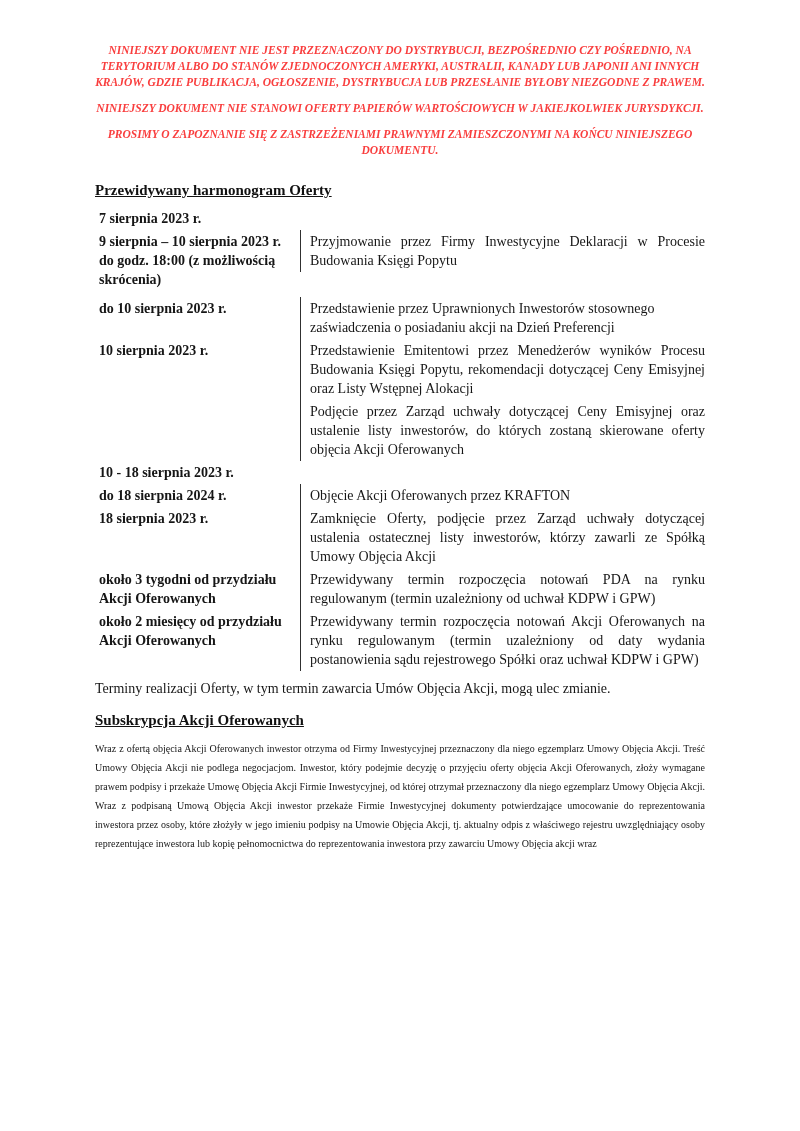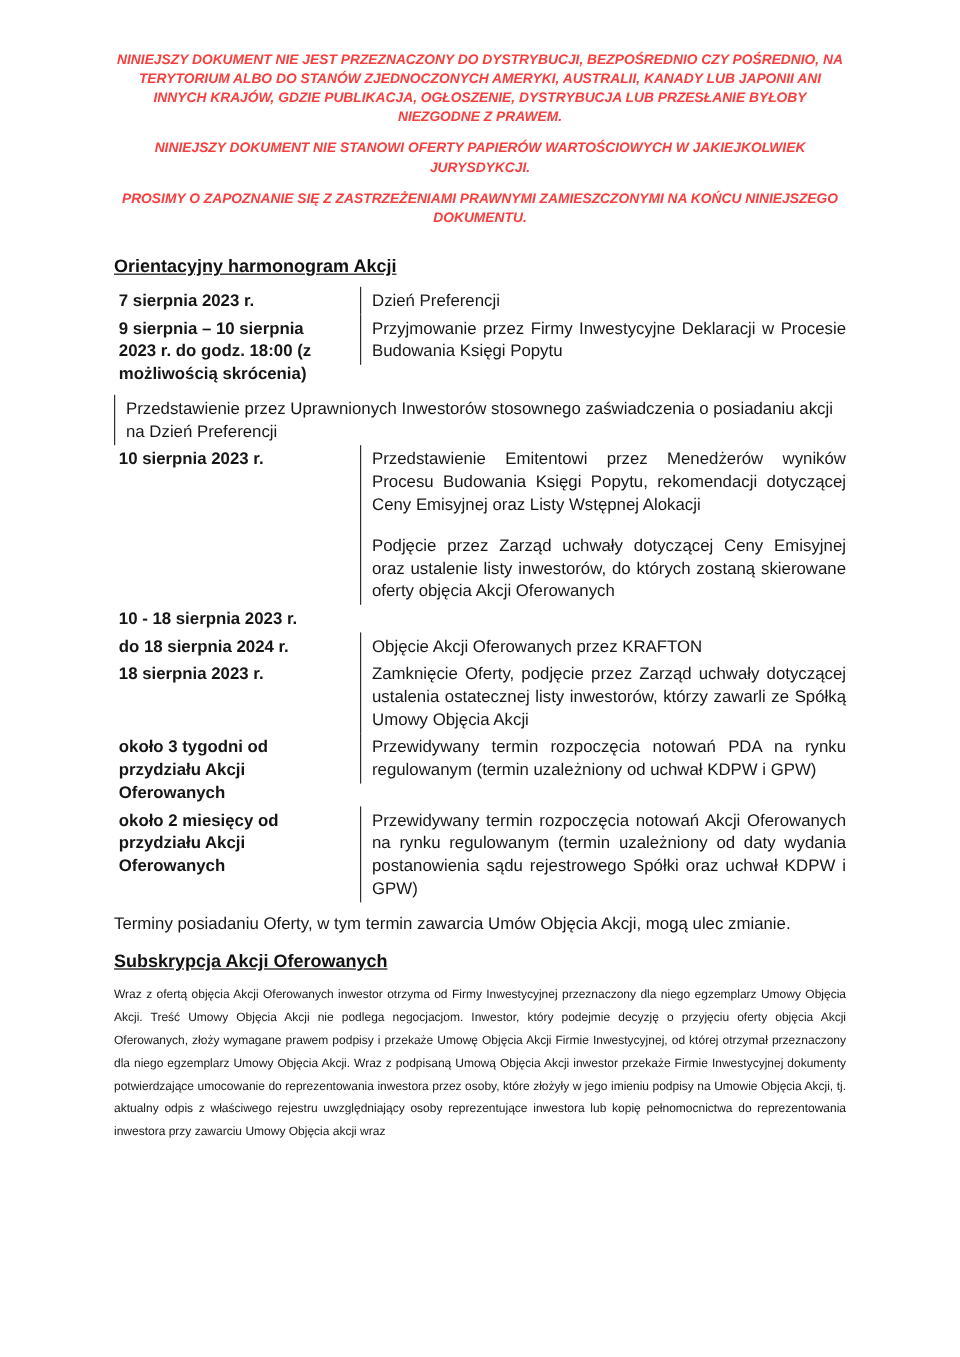--- a/index.html
+++ b/index.html
@@ -3,21 +3,21 @@
 <meta charset="utf-8">
 <style>
   * { box-sizing: border-box; }
   html, body { margin: 0; padding: 0; background: #ffffff; }
   .page {
     position: relative;
     width: 800px;
     height: 977px;
     margin: 0 auto;
     background: #ffffff;
-    font-family: Liberation Sans, sans-serif;
+    font-family: Liberation Serif, serif;
     color: #161616;
     padding: 42px 95px 0 95px;
     overflow: hidden;
   }
   
   .disclaimer {
     text-align: center;
     color: #f93e3e;
     font-weight: bold;
     font-style: italic;
@@ -50,21 +50,21 @@
     line-height: 19px;
   }
   .t-desc {
     flex: 1;
     border-left: 1px solid #303030;
     padding: 2px 0 2px 9px;
     font-size: 14px;
     line-height: 19px;
   }
   .t-desc p { margin: 0; }
-  .t-desc p + p { margin-top: 15px; }
+  .t-desc p + p { margin-top: 4px; }
   .just { text-align: justify; }
 
   .note {
     margin: 8px 0 0 0;
     font-size: 14px;
     line-height: 19px;
   }
   .body-par {
     margin: 10px 0 0 0;
     font-size: 10px;
@@ -92,39 +92,37 @@
 <body>
 
 <div class="page">
 
   <div class="disclaimer">
     <p>NINIEJSZY DOKUMENT NIE JEST PRZEZNACZONY DO DYSTRYBUCJI, BEZPOŚREDNIO CZY POŚREDNIO, NA TERYTORIUM ALBO DO STANÓW ZJEDNOCZONYCH AMERYKI, AUSTRALII, KANADY LUB JAPONII ANI INNYCH KRAJÓW, GDZIE PUBLIKACJA, OGŁOSZENIE, DYSTRYBUCJA LUB PRZESŁANIE BYŁOBY NIEZGODNE Z PRAWEM.</p>
     <p>NINIEJSZY DOKUMENT NIE STANOWI OFERTY PAPIERÓW WARTOŚCIOWYCH W JAKIEJKOLWIEK JURYSDYKCJI.</p>
     <p>PROSIMY O ZAPOZNANIE SIĘ Z ZASTRZEŻENIAMI PRAWNYMI ZAMIESZCZONYMI NA KOŃCU NINIEJSZEGO DOKUMENTU.</p>
   </div>
 
-  <h2 class="heading">Orientacyjny harmonogram Akcji</h2>
+  <h2 class="heading">Przewidywany harmonogram Oferty</h2>
 
   <div class="sched-table seg-a">
     <div class="t-row">
       <div class="t-date">7 sierpnia 2023 r.</div>
-      <div class="t-desc">
-        <p>Dzień Preferencji</p>
-      </div>
     </div>
     <div class="t-row">
       <div class="t-date">9 sierpnia – 10 sierpnia 2023 r. do godz. 18:00 (z możliwością skrócenia)</div>
       <div class="t-desc just">
         <p>Przyjmowanie przez Firmy Inwestycyjne Deklaracji w Procesie Budowania Księgi Popytu</p>
       </div>
     </div>
   </div>
 
   <div class="sched-table seg-b">
     <div class="t-row">
+      <div class="t-date">do 10 sierpnia 2023 r.</div>
       <div class="t-desc">
         <p>Przedstawienie przez Uprawnionych Inwestorów stosownego zaświadczenia o posiadaniu akcji na Dzień Preferencji</p>
       </div>
     </div>
     <div class="t-row">
       <div class="t-date">10 sierpnia 2023 r.</div>
       <div class="t-desc just">
         <p>Przedstawienie Emitentowi przez Menedżerów wyników Procesu Budowania Księgi Popytu, rekomendacji dotyczącej Ceny Emisyjnej oraz Listy Wstępnej Alokacji</p>
         <p>Podjęcie przez Zarząd uchwały dotyczącej Ceny Emisyjnej oraz ustalenie listy inwestorów, do których zostaną skierowane oferty objęcia Akcji Oferowanych</p>
       </div>
@@ -151,21 +149,21 @@
       </div>
     </div>
     <div class="t-row">
       <div class="t-date">około 2 miesięcy od przydziału Akcji Oferowanych</div>
       <div class="t-desc just">
         <p>Przewidywany termin rozpoczęcia notowań Akcji Oferowanych na rynku regulowanym (termin uzależniony od daty wydania postanowienia sądu rejestrowego Spółki oraz uchwał KDPW i GPW)</p>
       </div>
     </div>
   </div>
 
-  <p class="note">Terminy posiadaniu Oferty, w tym termin zawarcia Umów Objęcia Akcji, mogą ulec zmianie.</p>
+  <p class="note">Terminy realizacji Oferty, w tym termin zawarcia Umów Objęcia Akcji, mogą ulec zmianie.</p>
 
   <h2 class="heading second">Subskrypcja Akcji Oferowanych</h2>
 
   <p class="body-par">Wraz z ofertą objęcia Akcji Oferowanych inwestor otrzyma od Firmy Inwestycyjnej przeznaczony dla niego egzemplarz Umowy Objęcia Akcji. Treść Umowy Objęcia Akcji nie podlega negocjacjom. Inwestor, który podejmie decyzję o przyjęciu oferty objęcia Akcji Oferowanych, złoży wymagane prawem podpisy i przekaże Umowę Objęcia Akcji Firmie Inwestycyjnej, od której otrzymał przeznaczony dla niego egzemplarz Umowy Objęcia Akcji. Wraz z podpisaną Umową Objęcia Akcji inwestor przekaże Firmie Inwestycyjnej dokumenty potwierdzające umocowanie do reprezentowania inwestora przez osoby, które złożyły w jego imieniu podpisy na Umowie Objęcia Akcji, tj. aktualny odpis z właściwego rejestru uwzględniający osoby reprezentujące inwestora lub kopię pełnomocnictwa do reprezentowania inwestora przy zawarciu Umowy Objęcia akcji wraz</p>
 
   <div class="page-number">9</div>
   <div class="footer-ref">WAW 3400591v8</div>
 
 </div>
 

